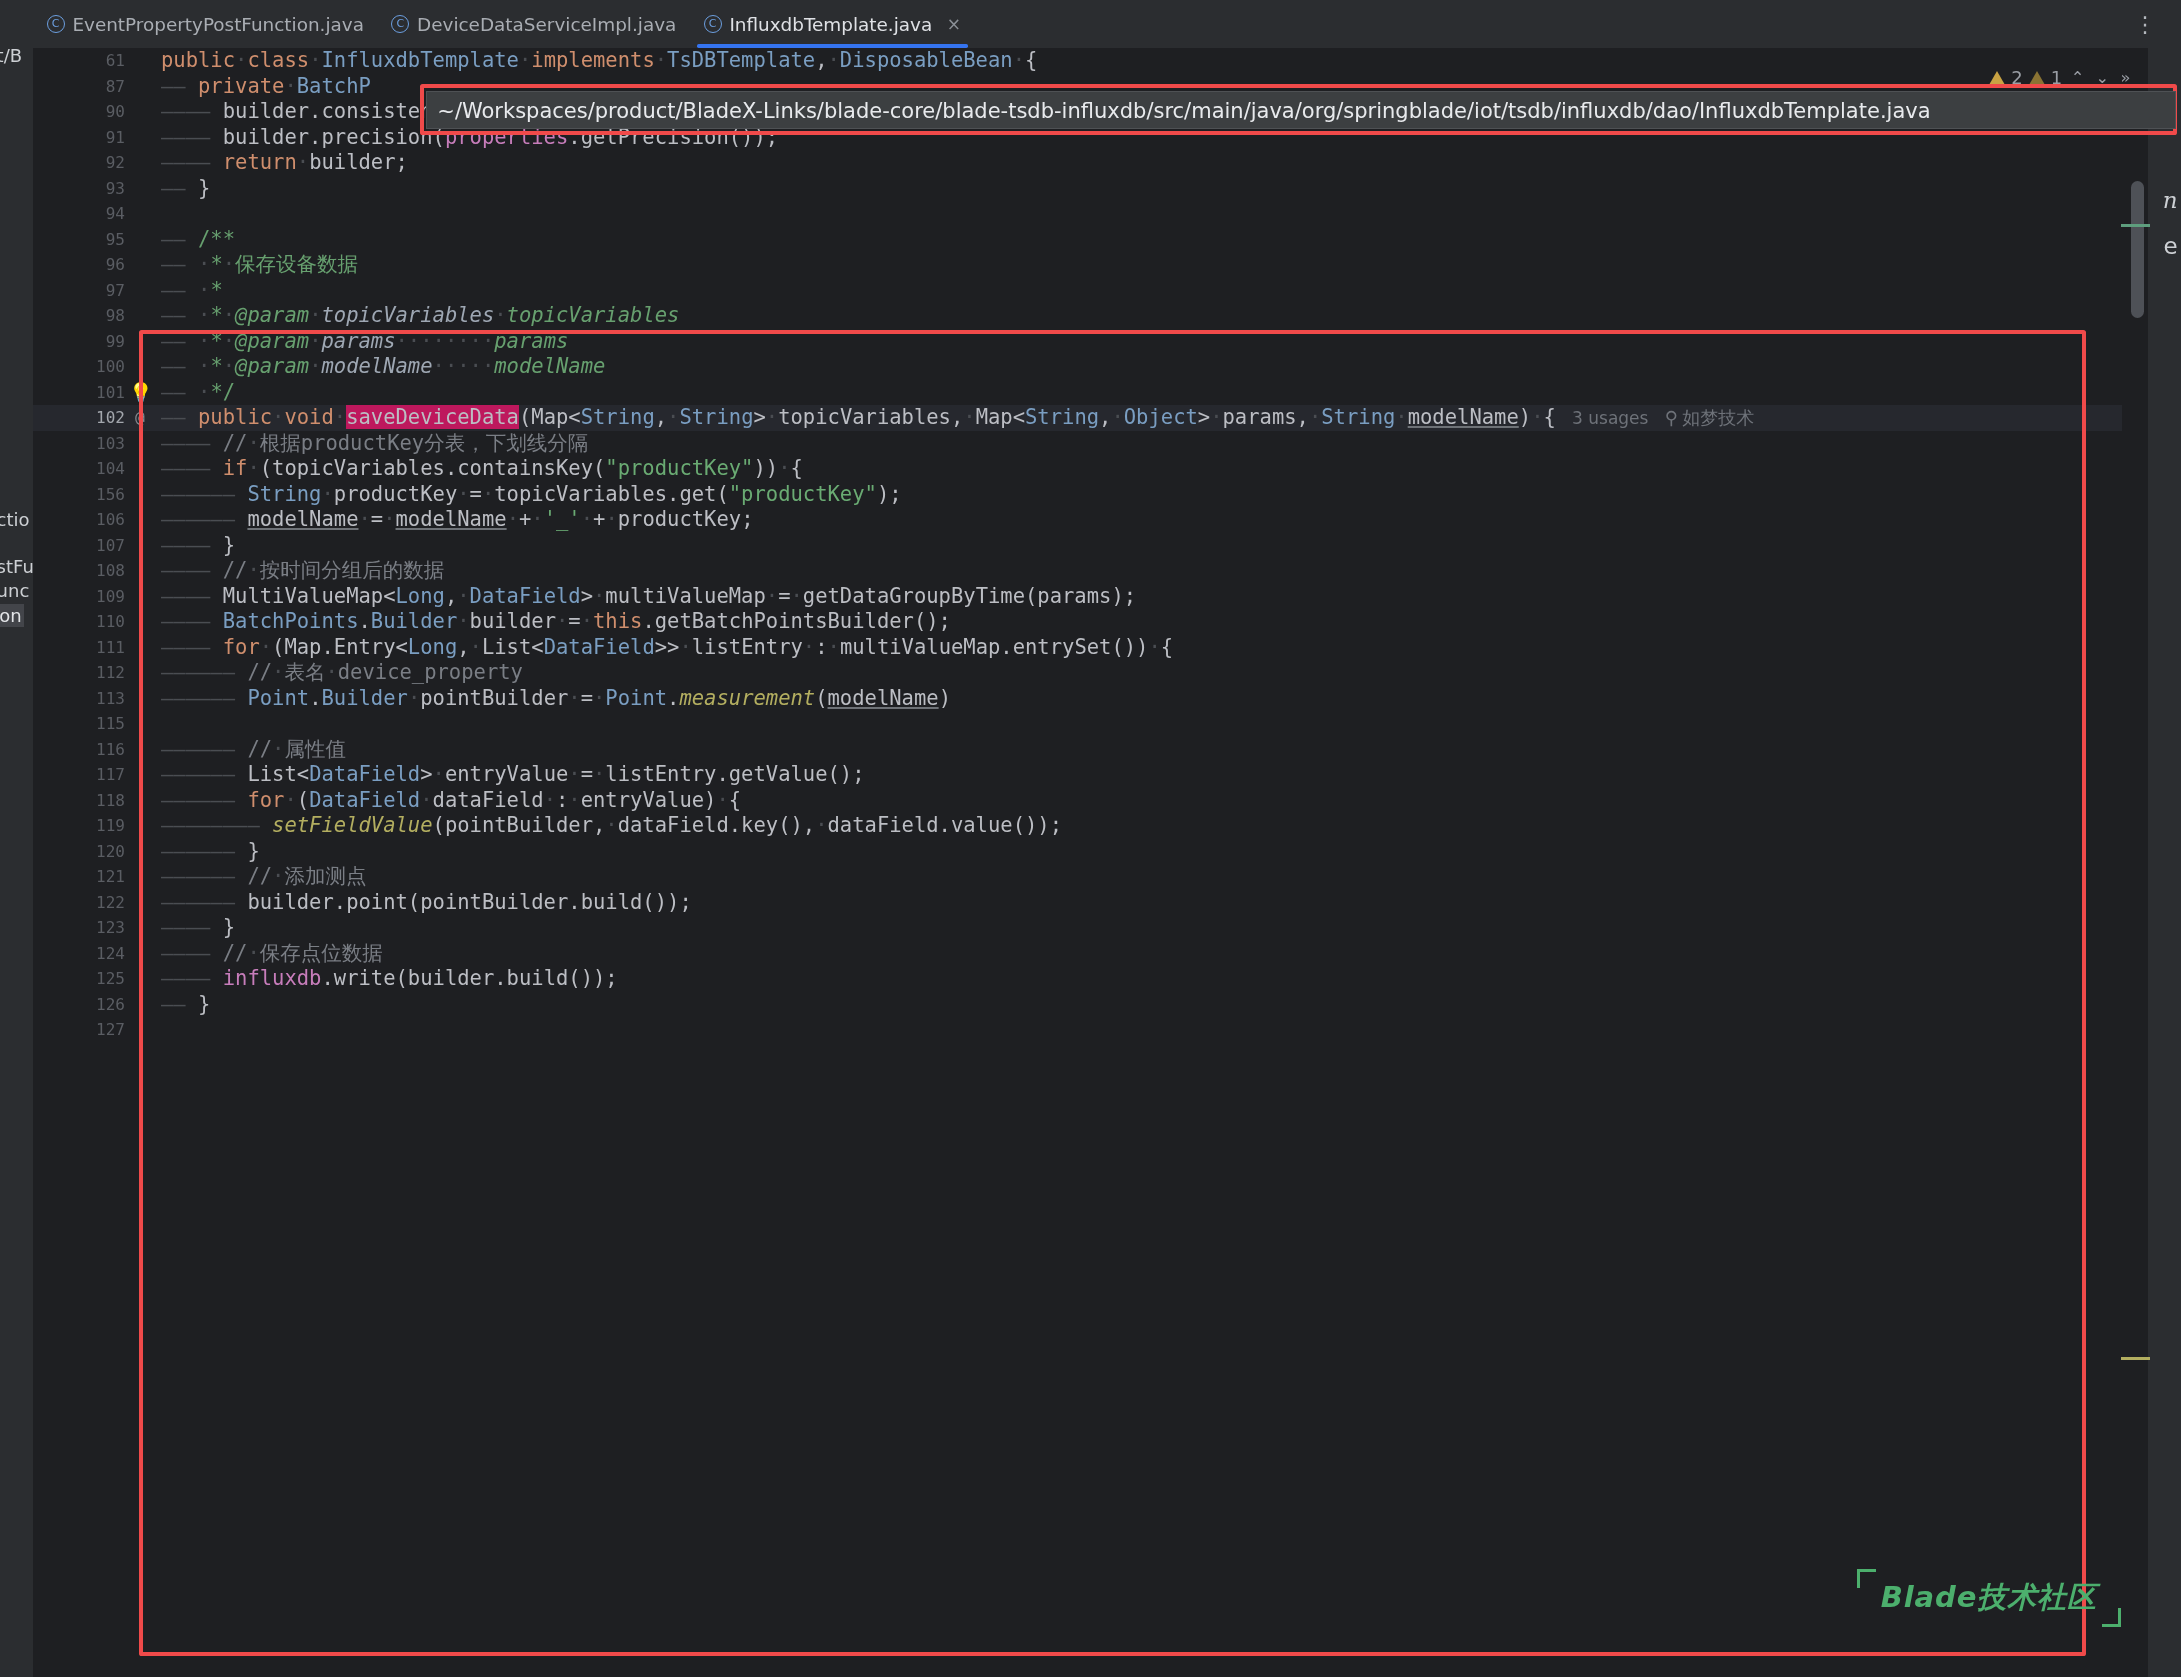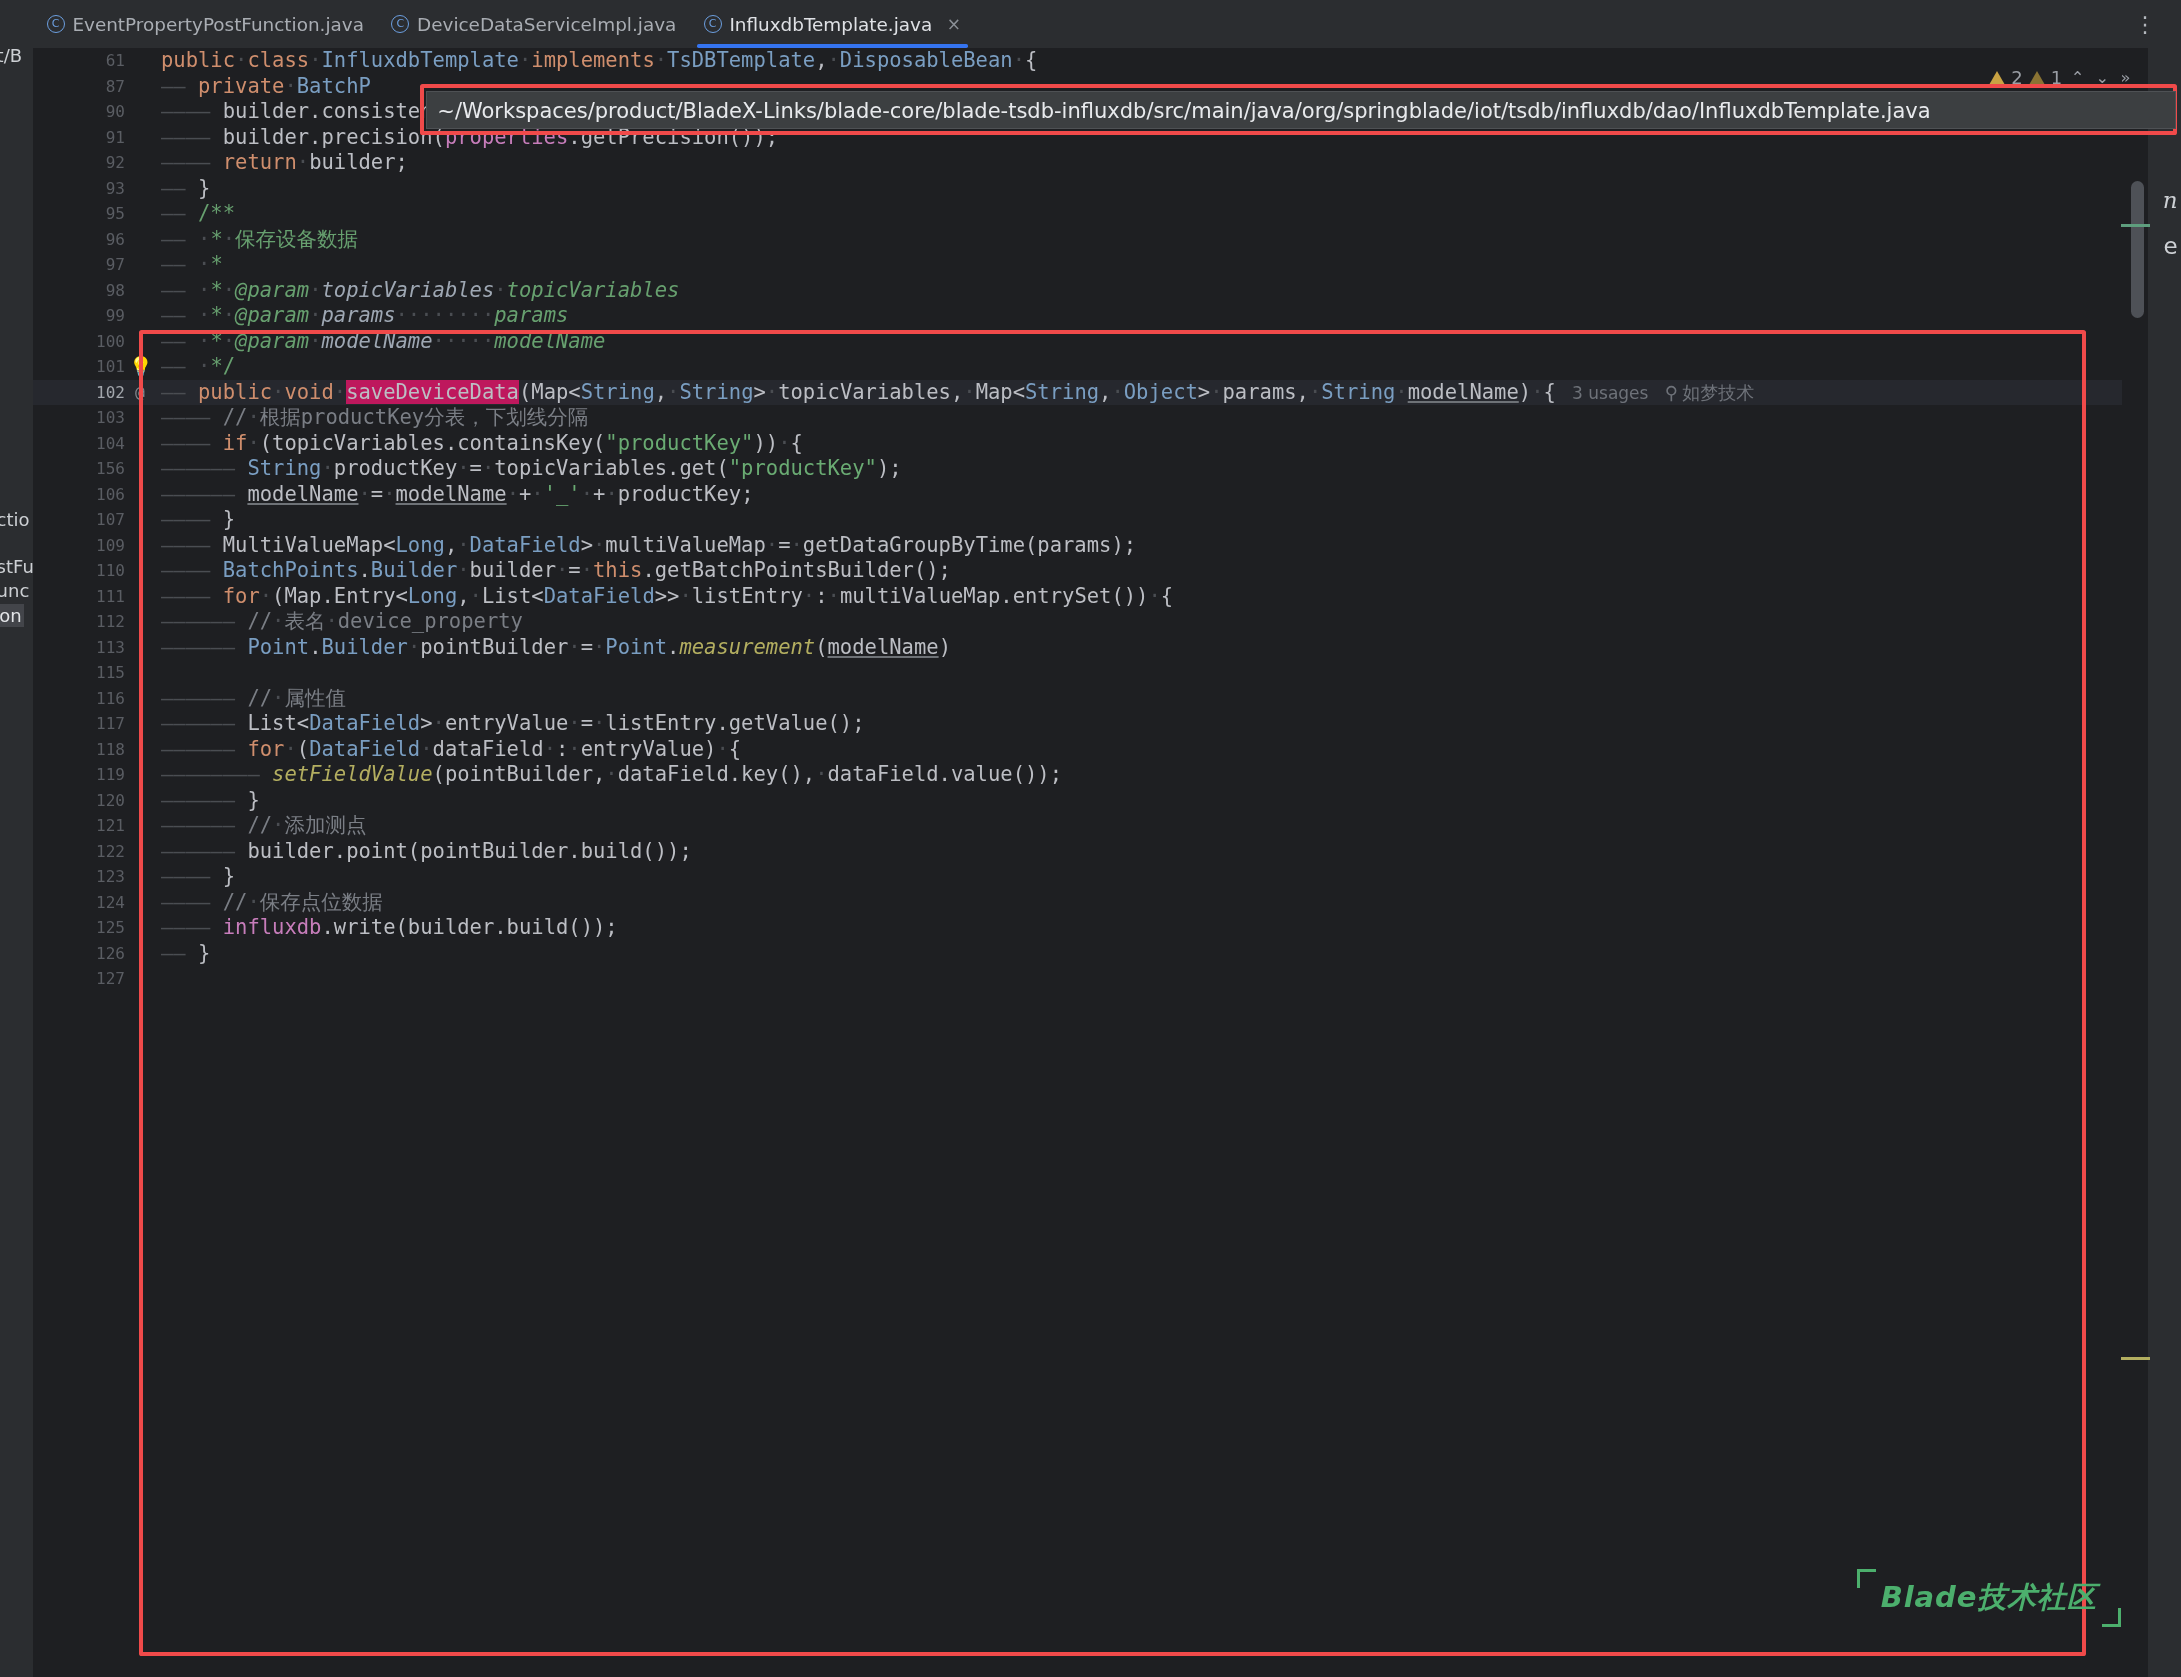--- a/index.html
+++ b/index.html
@@ -214,33 +214,35 @@
 
   <div class="editor">
     <div class="gutter-bg"></div>
     <div class="code-rows" id="code-rows">
         <div class="row"><span class="lnum">61</span><span class="code"><span class="kw">public</span><span class="dot">·</span><span class="kw">class</span><span class="dot">·</span><span class="typ">InfluxdbTemplate</span><span class="dot">·</span><span class="kw">implements</span><span class="dot">·</span><span class="typ">TsDBTemplate</span>,<span class="dot">·</span><span class="typ">DisposableBean</span><span class="dot">·</span>{</span></div>
         <div class="row"><span class="lnum">87</span><span class="code"><span class="ind">——</span> <span class="kw">private</span><span class="dot">·</span><span class="typ">BatchP</span></span></div>
         <div class="row"><span class="lnum">90</span><span class="code"><span class="ind">————</span> builder.consistency(<span class="fld">properties</span>.getConsistencyLevel());</span></div>
         <div class="row"><span class="lnum">91</span><span class="code"><span class="ind">————</span> builder.precision(<span class="fld">properties</span>.getPrecision());</span></div>
         <div class="row"><span class="lnum">92</span><span class="code"><span class="ind">————</span> <span class="kw">return</span><span class="dot">·</span>builder;</span></div>
         <div class="row"><span class="lnum">93</span><span class="code"><span class="ind">——</span> }</span></div>
+        <div class="row"><span class="lnum">94</span><span class="code"></span></div>
         <div class="row"><span class="lnum">95</span><span class="code"><span class="ind">——</span> <span class="doc">/**</span></span></div>
         <div class="row"><span class="lnum">96</span><span class="code"><span class="ind">——</span> <span class="dot">·</span><span class="doc">*</span><span class="dot">·</span><span class="doc">保存设备数据</span></span></div>
         <div class="row"><span class="lnum">97</span><span class="code"><span class="ind">——</span> <span class="dot">·</span><span class="doc">*</span></span></div>
         <div class="row"><span class="lnum">98</span><span class="code"><span class="ind">——</span> <span class="dot">·</span><span class="doc">*</span><span class="dot">·</span><span class="doci">@param</span><span class="dot">·</span><span class="doct">topicVariables</span><span class="dot">·</span><span class="doci">topicVariables</span></span></div>
         <div class="row"><span class="lnum">99</span><span class="code"><span class="ind">——</span> <span class="dot">·</span><span class="doc">*</span><span class="dot">·</span><span class="doci">@param</span><span class="dot">·</span><span class="doct">params</span><span class="dot">········</span><span class="doci">params</span></span></div>
         <div class="row"><span class="lnum">100</span><span class="code"><span class="ind">——</span> <span class="dot">·</span><span class="doc">*</span><span class="dot">·</span><span class="doci">@param</span><span class="dot">·</span><span class="doct">modelName</span><span class="dot">·····</span><span class="doci">modelName</span></span></div>
         <div class="row"><span class="lnum">101</span><span class="annot bulb">💡</span><span class="code"><span class="ind">——</span> <span class="dot">·</span><span class="doc">*/</span></span></div>
         <div class="row cur"><span class="lnum">102</span><span class="annot">@</span><span class="code"><span class="ind">——</span> <span class="kw">public</span><span class="dot">·</span><span class="kw">void</span><span class="dot">·</span><span class="caretword">saveDeviceData</span>(Map&lt;<span class="typ">String</span>,<span class="dot">·</span><span class="typ">String</span>&gt;<span class="dot">·</span>topicVariables,<span class="dot">·</span>Map&lt;<span class="typ">String</span>,<span class="dot">·</span><span class="typ">Object</span>&gt;<span class="dot">·</span>params,<span class="dot">·</span><span class="typ">String</span><span class="dot">·</span><span class="ul">modelName</span>)<span class="dot">·</span>{<span class="usages">   3 usages   </span><span class="author">⚲ 如梦技术</span></span></div>
         <div class="row"><span class="lnum">103</span><span class="code"><span class="ind">————</span> <span class="cmt">//</span><span class="dot">·</span><span class="cmt">根据productKey分表，下划线分隔</span></span></div>
         <div class="row"><span class="lnum">104</span><span class="code"><span class="ind">————</span> <span class="kw">if</span><span class="dot">·</span>(topicVariables.containsKey(<span class="str">"productKey"</span>))<span class="dot">·</span>{</span></div>
         <div class="row"><span class="lnum">156</span><span class="code"><span class="ind">——————</span> <span class="typ">String</span><span class="dot">·</span>productKey<span class="dot">·</span>=<span class="dot">·</span>topicVariables.get(<span class="str">"productKey"</span>);</span></div>
         <div class="row"><span class="lnum">106</span><span class="code"><span class="ind">——————</span> <span class="ul">modelName</span><span class="dot">·</span>=<span class="dot">·</span><span class="ul">modelName</span><span class="dot">·</span>+<span class="dot">·</span><span class="str">'_'</span><span class="dot">·</span>+<span class="dot">·</span>productKey;</span></div>
         <div class="row"><span class="lnum">107</span><span class="code"><span class="ind">————</span> }</span></div>
+        <div class="row"><span class="lnum">108</span><span class="code"><span class="ind">————</span> <span class="cmt">//</span><span class="dot">·</span><span class="cmt">按时间分组后的数据</span></span></div>
         <div class="row"><span class="lnum">109</span><span class="code"><span class="ind">————</span> MultiValueMap&lt;<span class="typ">Long</span>,<span class="dot">·</span><span class="typ">DataField</span>&gt;<span class="dot">·</span>multiValueMap<span class="dot">·</span>=<span class="dot">·</span>getDataGroupByTime(params);</span></div>
         <div class="row"><span class="lnum">110</span><span class="code"><span class="ind">————</span> <span class="typ">BatchPoints</span>.<span class="typ">Builder</span><span class="dot">·</span>builder<span class="dot">·</span>=<span class="dot">·</span><span class="kw">this</span>.getBatchPointsBuilder();</span></div>
         <div class="row"><span class="lnum">111</span><span class="code"><span class="ind">————</span> <span class="kw">for</span><span class="dot">·</span>(Map.Entry&lt;<span class="typ">Long</span>,<span class="dot">·</span>List&lt;<span class="typ">DataField</span>&gt;&gt;<span class="dot">·</span>listEntry<span class="dot">·</span>:<span class="dot">·</span>multiValueMap.entrySet())<span class="dot">·</span>{</span></div>
         <div class="row"><span class="lnum">112</span><span class="code"><span class="ind">——————</span> <span class="cmt">//</span><span class="dot">·</span><span class="cmt">表名</span><span class="dot">·</span><span class="cmt">device_property</span></span></div>
         <div class="row"><span class="lnum">113</span><span class="code"><span class="ind">——————</span> <span class="typ">Point</span>.<span class="typ">Builder</span><span class="dot">·</span>pointBuilder<span class="dot">·</span>=<span class="dot">·</span><span class="typ">Point</span>.<span class="stat">measurement</span>(<span class="ul">modelName</span>)</span></div>
         <div class="row"><span class="lnum">115</span></div>
         <div class="row"><span class="lnum">116</span><span class="code"><span class="ind">——————</span> <span class="cmt">//</span><span class="dot">·</span><span class="cmt">属性值</span></span></div>
         <div class="row"><span class="lnum">117</span><span class="code"><span class="ind">——————</span> List&lt;<span class="typ">DataField</span>&gt;<span class="dot">·</span>entryValue<span class="dot">·</span>=<span class="dot">·</span>listEntry.getValue();</span></div>
         <div class="row"><span class="lnum">118</span><span class="code"><span class="ind">——————</span> <span class="kw">for</span><span class="dot">·</span>(<span class="typ">DataField</span><span class="dot">·</span>dataField<span class="dot">·</span>:<span class="dot">·</span>entryValue)<span class="dot">·</span>{</span></div>
         <div class="row"><span class="lnum">119</span><span class="code"><span class="ind">————————</span> <span class="stat">setFieldValue</span>(pointBuilder,<span class="dot">·</span>dataField.key(),<span class="dot">·</span>dataField.value());</span></div>

